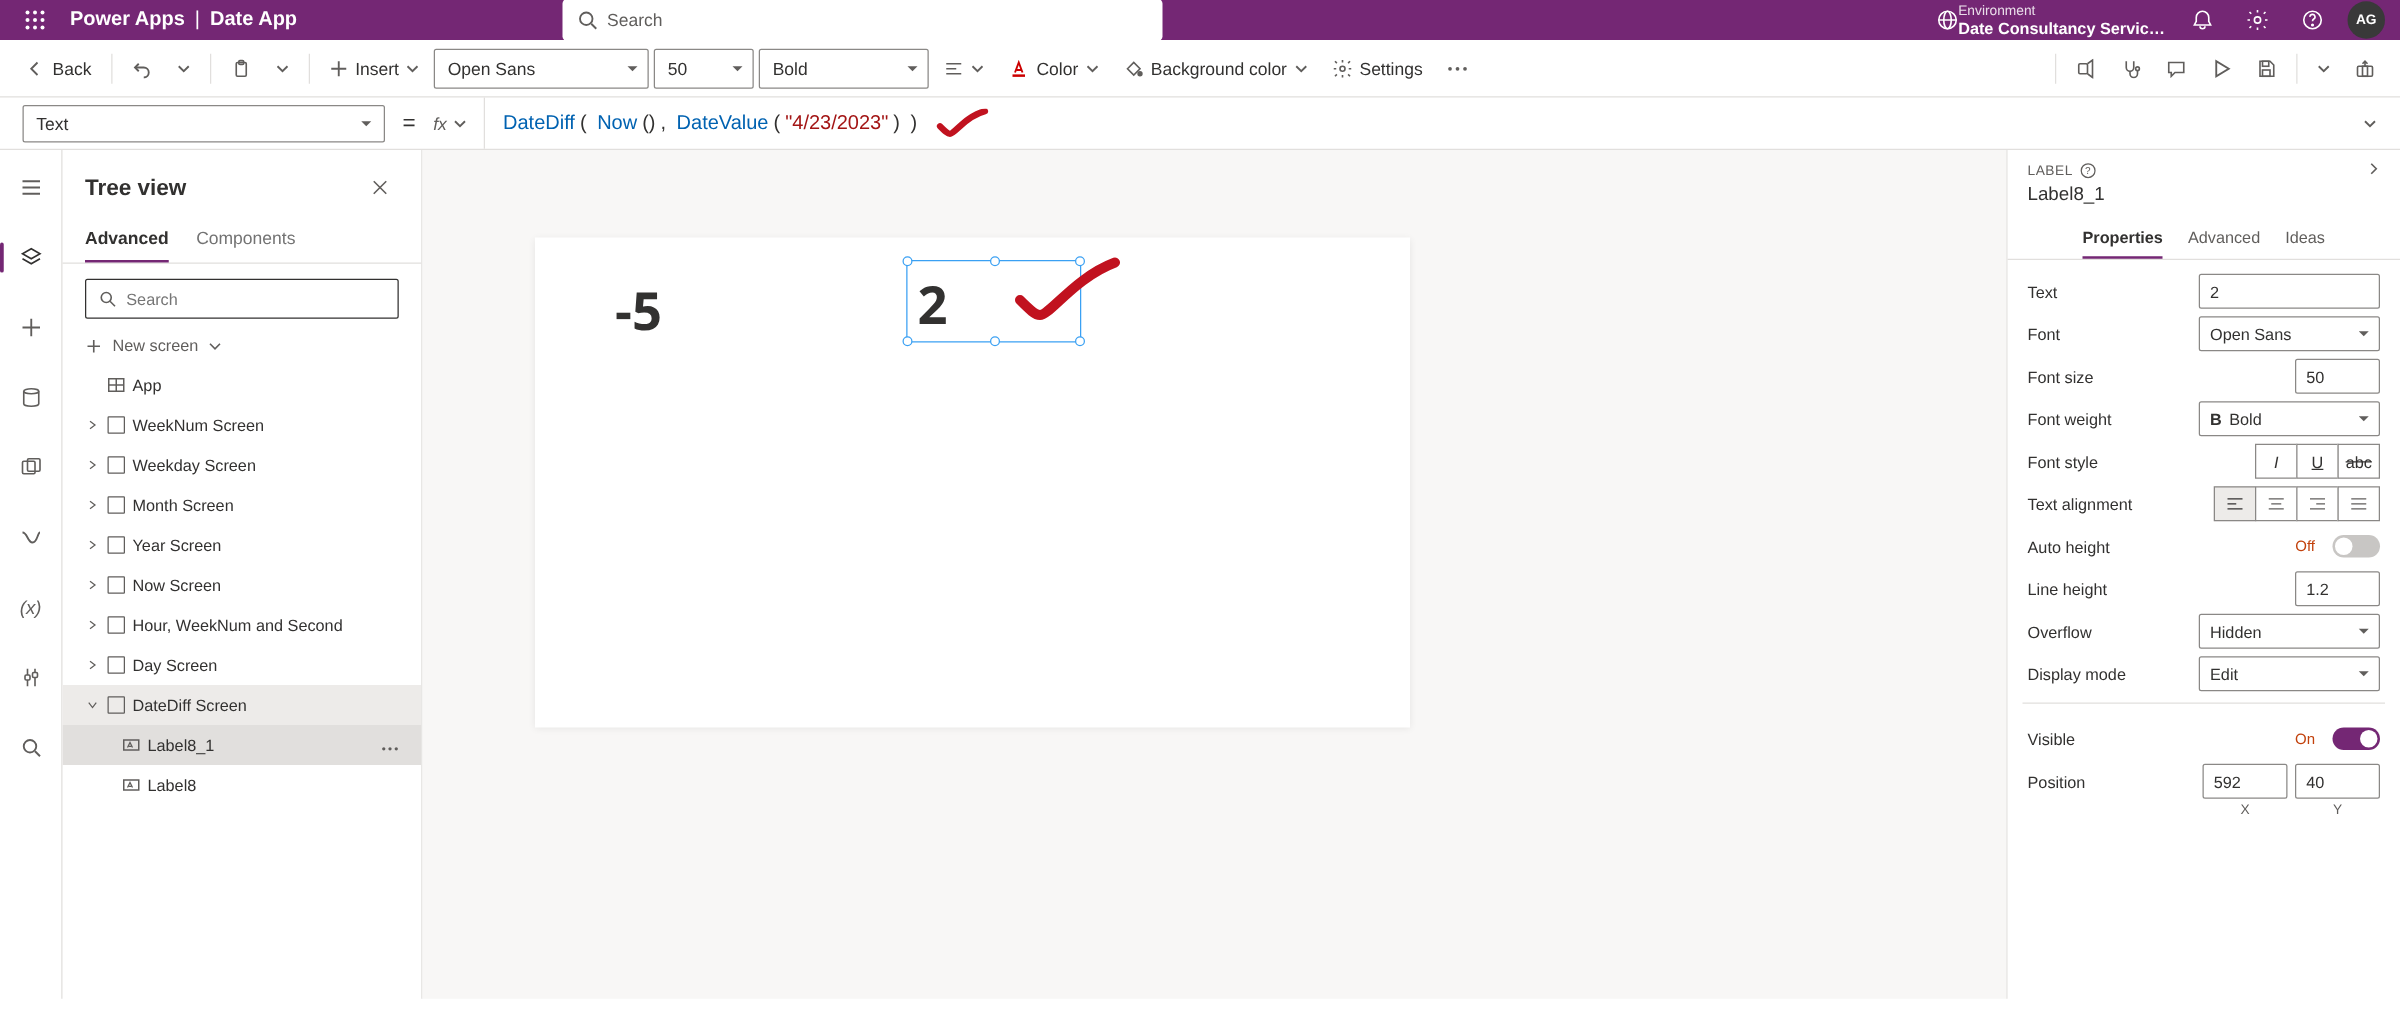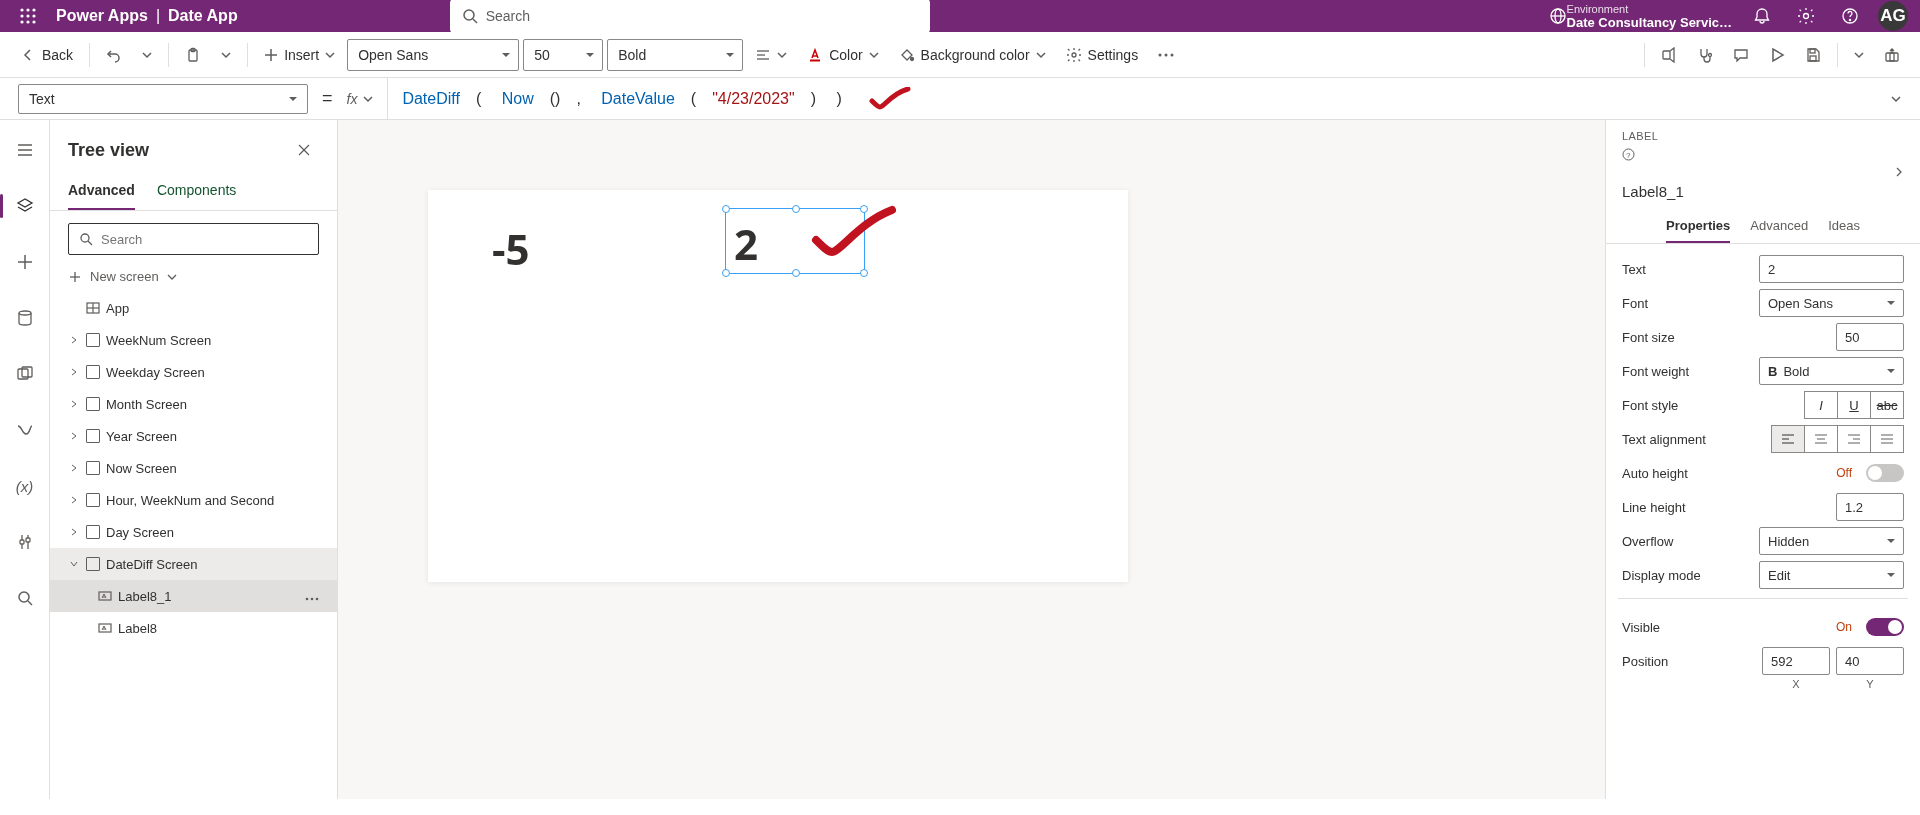--- a/index.html
+++ b/index.html
@@ -13,60 +13,60 @@
 .hdr-spacer-left { width: 200px; }
 .search-wrap { flex: 0 0 480px; margin-left: 12px; }
 .search-box { height: 34px; background: #fff; border-radius: 4px; display: flex; align-items: center; padding: 0 12px; color: #605e5c; }
 .search-box svg { margin-right: 8px; }
 .hdr-flex { flex: 1; }
 .env { display: flex; align-items: center; margin-right: 8px; }
 .env-text .l1 { font-size: 11px; opacity: .85; }
 .env-text .l2 { font-size: 13px; font-weight: 600; max-width: 180px; white-space: nowrap; overflow: hidden; text-overflow: ellipsis; }
 .hdr-icons { display: flex; align-items: center; }
 .hdr-icon { width: 44px; height: 48px; display: flex; align-items: center; justify-content: center; cursor: pointer; }
-.avatar { width: 30px; height: 30px; border-radius: 50%; background: #393939; color: #fff; display: flex; align-items: center; justify-content: center; font-size: 17px; font-weight: 600; margin-left: 6px; }
+.avatar { width: 30px; height: 30px; border-radius: 50%; background: #393939; color: #fff; display: flex; align-items: center; justify-content: center; font-size: 11px; font-weight: 600; margin-left: 6px; }
 
 
 .toolbar { height: 46px; border-bottom: 1px solid #e1dfdd; display: flex; align-items: center; padding: 0 12px; gap: 4px; }
 .tbtn { height: 32px; display: flex; align-items: center; padding: 0 8px; border-radius: 4px; cursor: pointer; gap: 6px; }
 .tbtn svg { display: block; }
 .vsep { width: 1px; height: 24px; background: #e1dfdd; margin: 0 4px; }
 .font-sel { width: 172px; height: 32px; border: 1px solid #8a8886; border-radius: 2px; padding: 0 24px 0 10px; display: flex; align-items: center; background: #fff; position: relative; }
 .font-sel::after { content: ""; position: absolute; right: 8px; top: 13px; border: 4px solid transparent; border-top-color: #605e5c; }
 .size-sel { width: 80px; height: 32px; border: 1px solid #8a8886; border-radius: 2px; padding: 0 24px 0 10px; display: flex; align-items: center; position: relative; }
 .size-sel::after { content: ""; position: absolute; right: 8px; top: 13px; border: 4px solid transparent; border-top-color: #605e5c; }
 .weight-sel { width: 136px; height: 32px; border: 1px solid #8a8886; border-radius: 2px; padding: 0 24px 0 10px; display: flex; align-items: center; position: relative; }
 .weight-sel::after { content: ""; position: absolute; right: 8px; top: 13px; border: 4px solid transparent; border-top-color: #605e5c; }
 .toolbar-right { margin-left: auto; display: flex; align-items: center; gap: 4px; }
 
 
 .formula-bar { height: 42px; border-bottom: 1px solid #e1dfdd; display: flex; align-items: center; padding: 0 10px; }
 .prop-dd { width: 290px; height: 30px; border: 1px solid #8a8886; border-radius: 2px; display: flex; align-items: center; padding: 0 10px; position: relative; margin-left: 8px; }
 .prop-dd::after { content: ""; position: absolute; right: 10px; top: 12px; border: 4px solid transparent; border-top-color: #605e5c; }
 .eq { margin: 0 14px; font-size: 18px; }
 .fx { display: flex; align-items: center; gap: 6px; padding-right: 14px; border-right: 1px solid #e1dfdd; height: 100%; font-style: italic; color: #605e5c; }
-.formula-text { margin-left: 14px; font-family: Consolas, monospace; font-size: 16px; display: flex; align-items: center; gap: 16px; white-space: pre; }
+.formula-text { margin-left: 14px; font-family: Consolas, monospace; font-size: 16px; display: flex; align-items: center; gap: 4px; white-space: pre; }
 .tok-func { color: #0062b1; }
 .tok-str { color: #a31515; }
 .tok-plain { color: #323130; }
 .check-mark { margin-left: 10px; }
 .fbar-expand { margin-left: auto; }
 
 
 .main { display: flex; height: calc(815px - 48px - 46px - 42px); }
 .left-rail { width: 50px; border-right: 1px solid #e1dfdd; display: flex; flex-direction: column; align-items: center; padding-top: 12px; gap: 20px; }
 .rail-item { width: 36px; height: 36px; display: flex; align-items: center; justify-content: center; cursor: pointer; border-radius: 4px; position: relative; }
 .rail-item.active::before { content: ""; position: absolute; left: -7px; top: 6px; bottom: 6px; width: 3px; background: #742774; border-radius: 2px; }
 
 
 .tree-panel { width: 288px; border-right: 1px solid #e1dfdd; display: flex; flex-direction: column; }
 .tree-header { padding: 14px 18px 8px; display: flex; align-items: center; }
 .tree-header h2 { font-size: 18px; font-weight: 600; flex: 1; }
 .tree-tabs { display: flex; padding: 0 18px; gap: 22px; border-bottom: 1px solid #e1dfdd; }
-.tree-tab { padding: 8px 0 10px; font-size: 14px; color: #14532d; cursor: pointer; border-bottom: 2px solid transparent; }
+.tree-tab { padding: 8px 0 10px; font-size: 14px; color: #737373; cursor: pointer; border-bottom: 2px solid transparent; }
 .tree-tab.active { color: #323130; border-bottom-color: #742774; font-weight: 600; }
 .tree-search { margin: 12px 18px 6px; height: 32px; border: 1px solid #323130; border-radius: 2px; display: flex; align-items: center; padding: 0 10px; gap: 8px; }
 .tree-search input { border: none; outline: none; flex: 1; font-size: 13px; }
 .new-screen { padding: 8px 18px; display: flex; align-items: center; gap: 8px; color: #605e5c; cursor: pointer; font-size: 13px; }
 .tree-list { flex: 1; overflow: auto; padding-bottom: 10px; }
 .tree-node { height: 32px; display: flex; align-items: center; padding: 0 12px 0 18px; cursor: pointer; font-size: 13px; gap: 6px; }
 .tree-node.expanded { background: #edebe9; }
 .tree-node.child { padding-left: 48px; }
 .tree-node.selected { background: #e1dfdd; }
 .chev { width: 12px; display: flex; justify-content: center; }
@@ -81,21 +81,21 @@
 .label-sel-wrap { position: absolute; left: 297px; top: 18px; width: 140px; height: 66px; border: 1px solid #3aa0f3; }
 .label-sel-wrap .hnd { position: absolute; width: 8px; height: 8px; background: #fff; border: 1px solid #3aa0f3; border-radius: 50%; }
 .h-tl { left: -4px; top: -4px; } .h-tc { left: 66px; top: -4px; } .h-tr { right: -4px; top: -4px; }
 .h-bl { left: -4px; bottom: -4px; } .h-bc { left: 66px; bottom: -4px; } .h-br { right: -4px; bottom: -4px; }
 .label-sel-wrap .txt { position: absolute; left: 8px; top: 6px; font-size: 42px; font-weight: 700; font-family: "Open Sans","Segoe UI",sans-serif; }
 .annot-check { position: absolute; }
 
 
 .props { width: 315px; border-left: 1px solid #e1dfdd; display: flex; flex-direction: column; }
 .props-head { padding: 10px 16px 6px; }
-.props-head .type { font-size: 11px; color: #605e5c; letter-spacing: .4px; display: flex; align-items: flex-start; gap: 6px; flex-direction: column; }
+.props-head .type { font-size: 11px; color: #605e5c; letter-spacing: .4px; display: flex; align-items: center; gap: 6px; }
 .props-head .name { font-size: 15px; margin-top: 4px; }
 .props-expand { float: right; }
 .props-tabs { display: flex; gap: 20px; padding: 6px 16px 0; border-bottom: 1px solid #e1dfdd; }
 .props-tab { padding: 6px 0 8px; font-size: 13px; color: #605e5c; cursor: pointer; border-bottom: 2px solid transparent; }
 .props-tab.active { color: #323130; font-weight: 600; border-bottom-color: #742774; margin-left: 44px; }
 .props-body { flex: 1; overflow: auto; padding: 8px 12px; }
 .prop-row { display: flex; align-items: center; min-height: 34px; padding: 2px 4px; gap: 8px; }
 .prop-row .lbl { flex: 1; font-size: 13px; }
 .prop-input { width: 145px; height: 28px; border: 1px solid #8a8886; border-radius: 2px; padding: 0 8px; font-size: 13px; display: flex; align-items: center; background: #fff; }
 .prop-input.small { width: 68px; }

